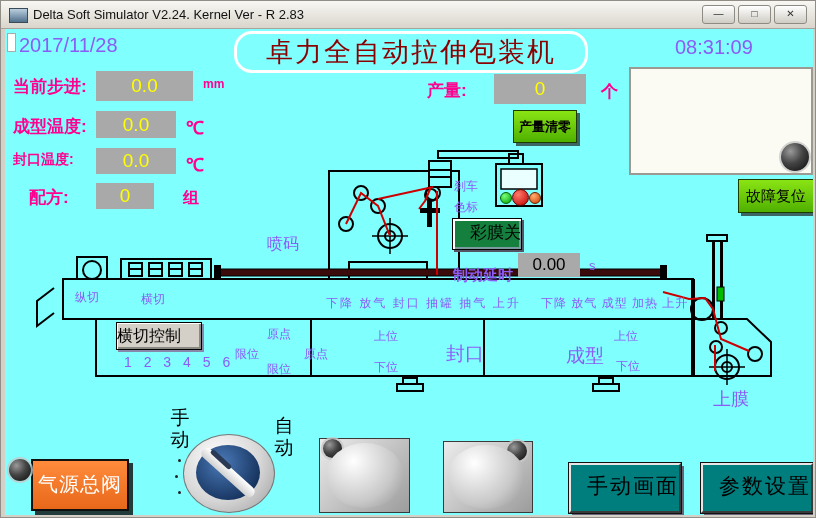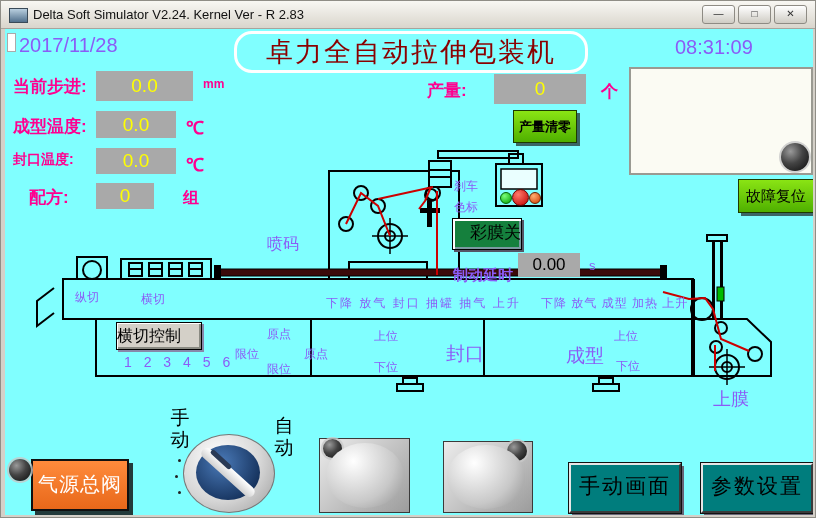--- a/index.html
+++ b/index.html
@@ -18,21 +18,21 @@
   .titlebox{position:absolute;left:229px;top:2px;width:348px;height:36px;border:3px solid #ffffff;border-radius:18px;color:#8b0000;font-size:27px;letter-spacing:2px;text-align:center;line-height:36px;}
   .greenbtn{position:absolute;background:linear-gradient(#8ae414,#4fb000);border:1px solid #1d3a00;box-shadow:3px 3px 0 rgba(20,20,20,.65);color:#000;text-align:center;cursor:pointer;}
   .alarmbox{position:absolute;left:624px;top:38px;width:180px;height:104px;background:#fbfbf3;border:2px solid #9a9a92;}
   .sphere{position:absolute;border-radius:50%;background:radial-gradient(circle at 34% 30%,#9a9a9a,#444 45%,#0a0a0a);box-shadow:0 0 0 2px rgba(200,200,200,.8);}
   .cyanbtn{position:absolute;left:447px;top:189px;width:68px;height:30px;background:#15803d;border:1px solid #000;box-shadow:inset 2px 2px 0 #ffffff,inset -2px -2px 0 #7a9aa0,2px 2px 0 #556;font-size:17px;text-align:right;line-height:28px;cursor:pointer;}
   .graybtn{position:absolute;left:111px;top:293px;width:84px;height:26px;background:#d4d0c8;border:1px solid #000;box-shadow:inset 1px 1px 0 #fff,inset -2px -2px 0 #8a8a82,2px 2px 0 #88a;font-size:16px;text-align:left;line-height:25px;cursor:pointer;}
   .vlabel{position:absolute;width:22px;font-size:19px;line-height:22px;word-break:break-all;text-align:center;color:#000;}
   .plate{position:absolute;background:linear-gradient(135deg,#ececec,#9c9c9c);border:1px solid #3a3a3a;}
   .ring{position:absolute;border-radius:50%;background:radial-gradient(circle at 35% 28%,#ffffff,#c8c8c8 60%,#8d8d8d);}
   .pushbtn{position:absolute;border-radius:50%;text-align:center;cursor:pointer;}
-  .tealbtn{position:absolute;width:108px;height:46px;background:#007d7d;border:2px solid;border-color:#e6e6e6 #3a3a3a #3a3a3a #e6e6e6;outline:1px solid #111;box-shadow:3px 3px 0 #667;color:#000;font-size:21px;letter-spacing:2px;text-align:center;line-height:42px;cursor:pointer;}
+  .tealbtn{position:absolute;width:108px;height:46px;background:#007d7d;border:2px solid;border-color:#e6e6e6 #3a3a3a #3a3a3a #e6e6e6;outline:1px solid #111;box-shadow:3px 3px 0 #667;color:#000;font-size:21px;letter-spacing:2px;text-align:right;line-height:42px;cursor:pointer;}
   .orangebtn{position:absolute;left:26px;top:430px;width:94px;height:48px;background:linear-gradient(#ff8b3c,#e8681a);border:2px solid #101010;box-shadow:4px 4px 0 rgba(10,10,10,.8);color:#fff;font-size:20px;letter-spacing:1px;text-align:center;line-height:46px;cursor:pointer;}
   .knobouter{position:absolute;left:178px;top:405px;width:90px;height:77px;border-radius:50%;background:radial-gradient(circle at 38% 30%,#ffffff,#d6d6d6 55%,#9a9a9a);border:1px solid #777;cursor:pointer;}
   .knobinner{position:absolute;left:12px;top:10px;width:64px;height:55px;border-radius:50%;background:radial-gradient(circle at 40% 32%,#4a7ab8,#16335e 75%);}
   .knobbar{position:absolute;left:10px;top:32px;width:68px;height:11px;border-radius:6px;background:linear-gradient(#ffffff,#cfcfcf);transform:rotate(42deg);}
   .knobnotch{position:absolute;left:24px;top:22px;width:26px;height:5px;border-radius:3px;background:#2a3a55;transform:rotate(42deg);}
   .dot{position:absolute;width:3px;height:3px;border-radius:50%;background:#222;}
   .whitetab{position:absolute;left:2px;top:4px;width:7px;height:17px;background:#fff;border:1px solid #aaa;}
 </style>
 </head>
 <body>

